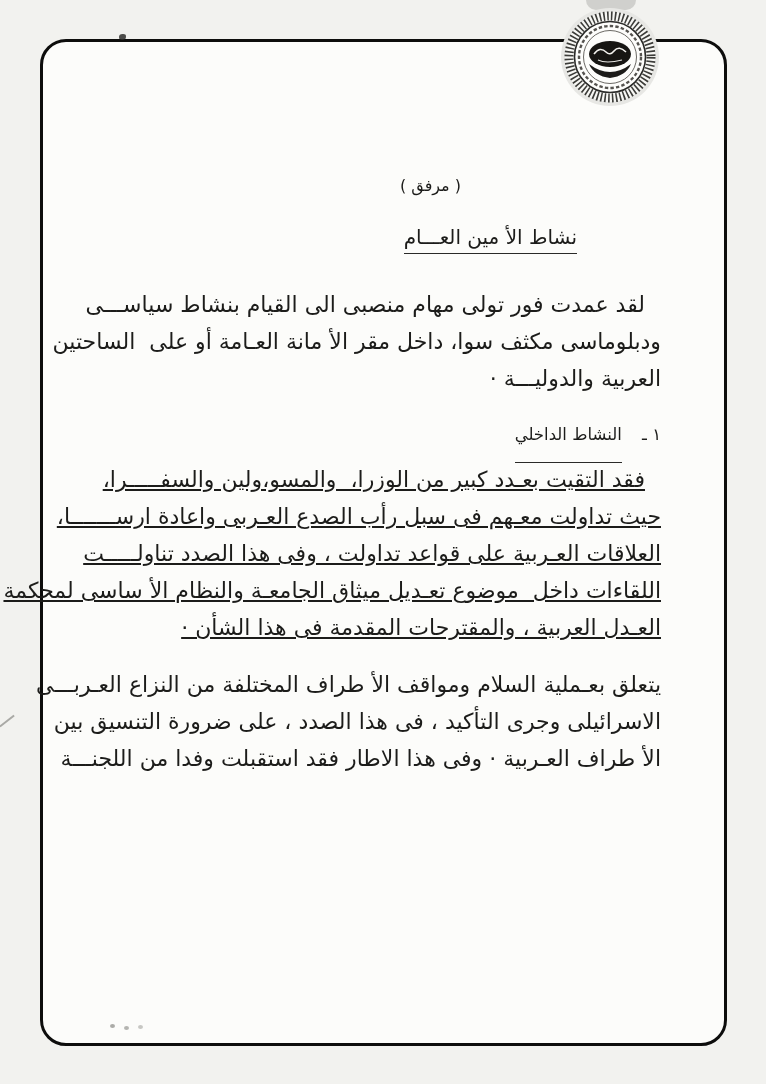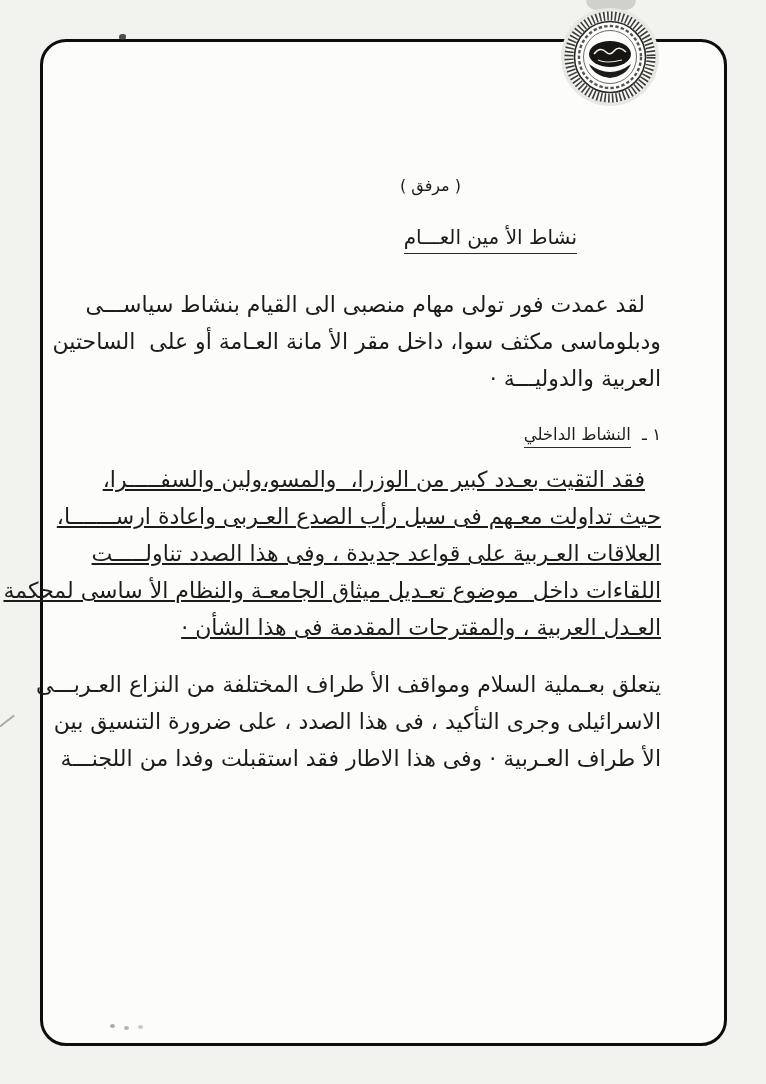--- a/index.html
+++ b/index.html
@@ -61,24 +61,24 @@
     white-space:pre;
     line-height:37px;
     font-size:22px;
   }
   .line.indent { padding-left:0; text-indent:16px; }
   .section-heading {
     margin-top:24px;
     font-size:16.5px;
     line-height:28px;
   }
-  .section-num { margin-left:6px; }
+  .section-num { margin-left:15px; }
   .section-title {
     border-bottom:1.5px solid #2a2a28;
-    padding-bottom:3px;
+    padding-bottom:18px;
   }
   .artifact { position:absolute; z-index:4; }
   .speck-top {
     left:119px; top:34px;
     width:7px; height:6px;
     background:#2f2f2d;
     border-radius:50% 40% 55% 45%;
     opacity:.85;
   }
   .marks-bottom {
@@ -132,21 +132,21 @@
   </div>
 
   <div class="section-heading">
     <span class="section-num">١ ـ</span>
     <span class="section-title">النشاط الداخلي</span>
   </div>
 
   <div class="para tight">
     <div class="line indent">فقد التقيت بعـدد كبير من الوزرا،  والمسو،ولين والسفـــــرا،</div>
     <div class="line">حيث تداولت معـهم فى سبل رأب الصدع العـربى واعادة ارســـــــا،</div>
-    <div class="line">العلاقات العـربية على قواعد جديدة ، وفى هذا الصدد تناولـــــت</div>
+    <div class="line">العلاقات العـربية على قواعد تداولت ، وفى هذا الصدد تناولـــــت</div>
     <div class="line">اللقاءات داخل  موضوع تعـديل ميثاق الجامعـة والنظام الأ ساسى لمحكمة</div>
     <div class="line">العـدل العربية ، والمقترحات المقدمة فى هذا الشأن ·</div>
   </div>
 
   <div class="para closing">
     <div class="line">يتعلق بعـملية السلام ومواقف الأ طراف المختلفة من النزاع العـربـــى</div>
     <div class="line">الاسرائيلى وجرى التأكيد ، فى هذا الصدد ، على ضرورة التنسيق بين</div>
     <div class="line">الأ طراف العـربية · وفى هذا الاطار فقد استقبلت وفدا من اللجنـــة</div>
   </div>
 

